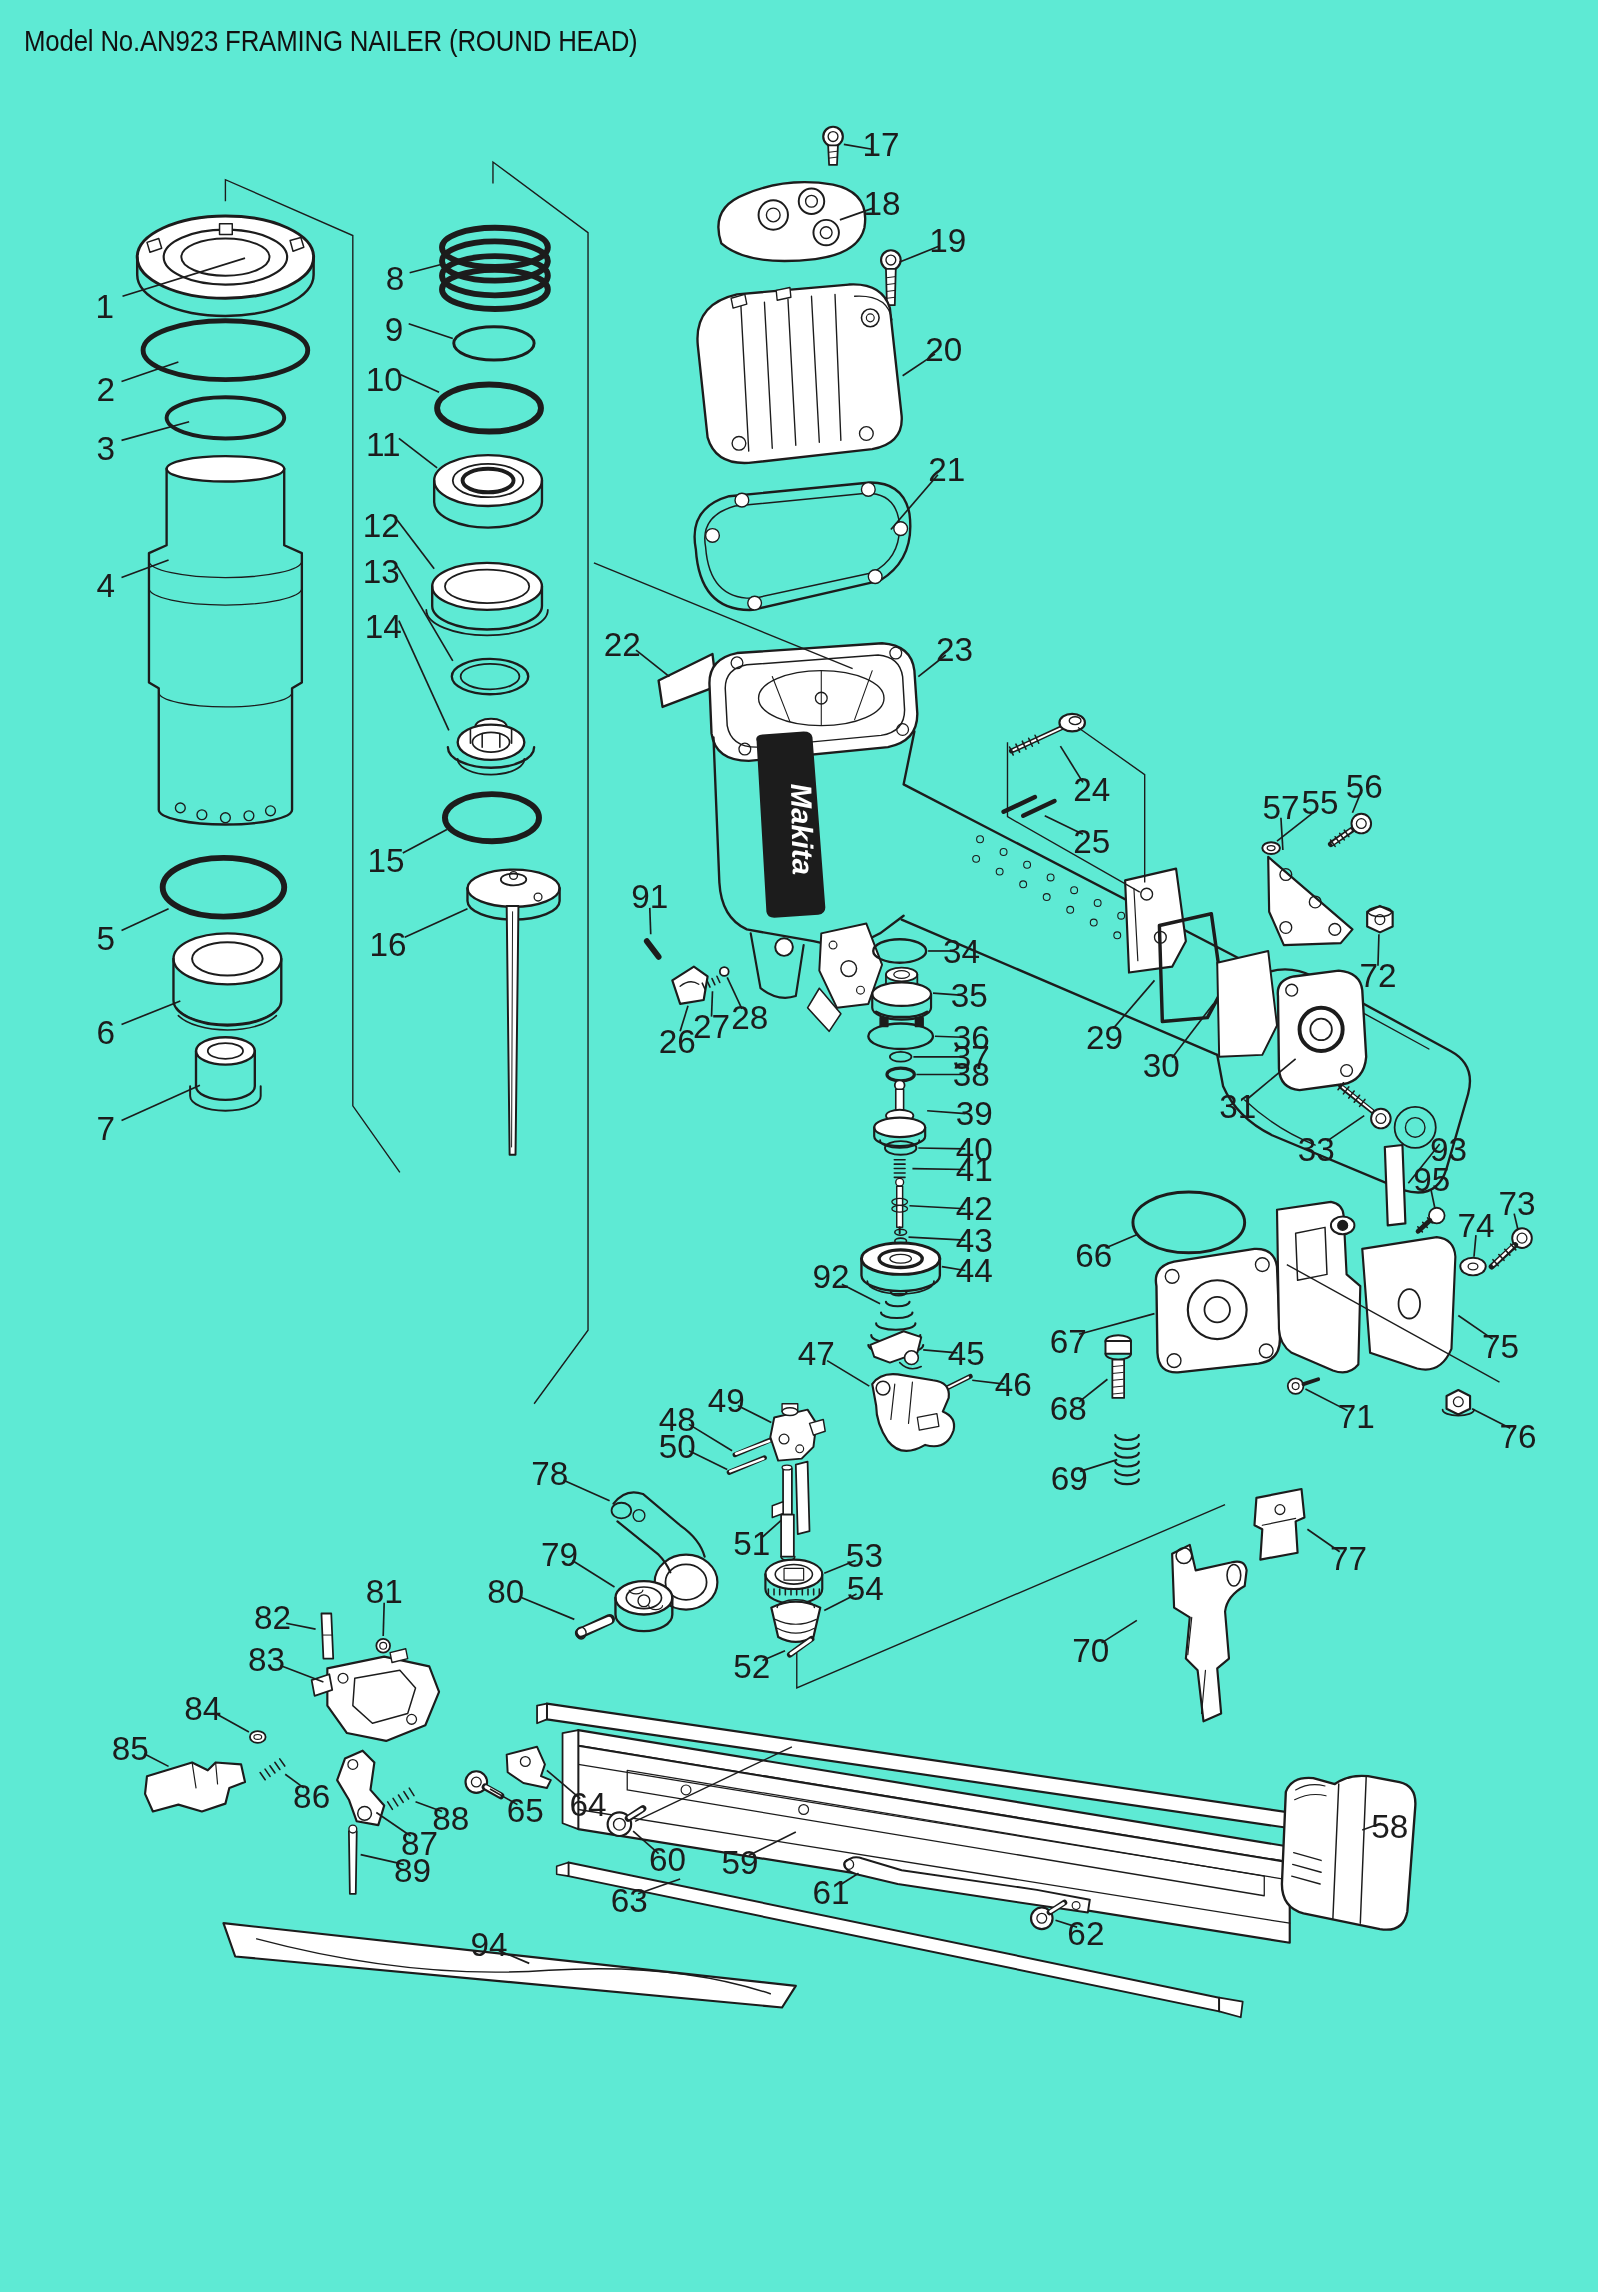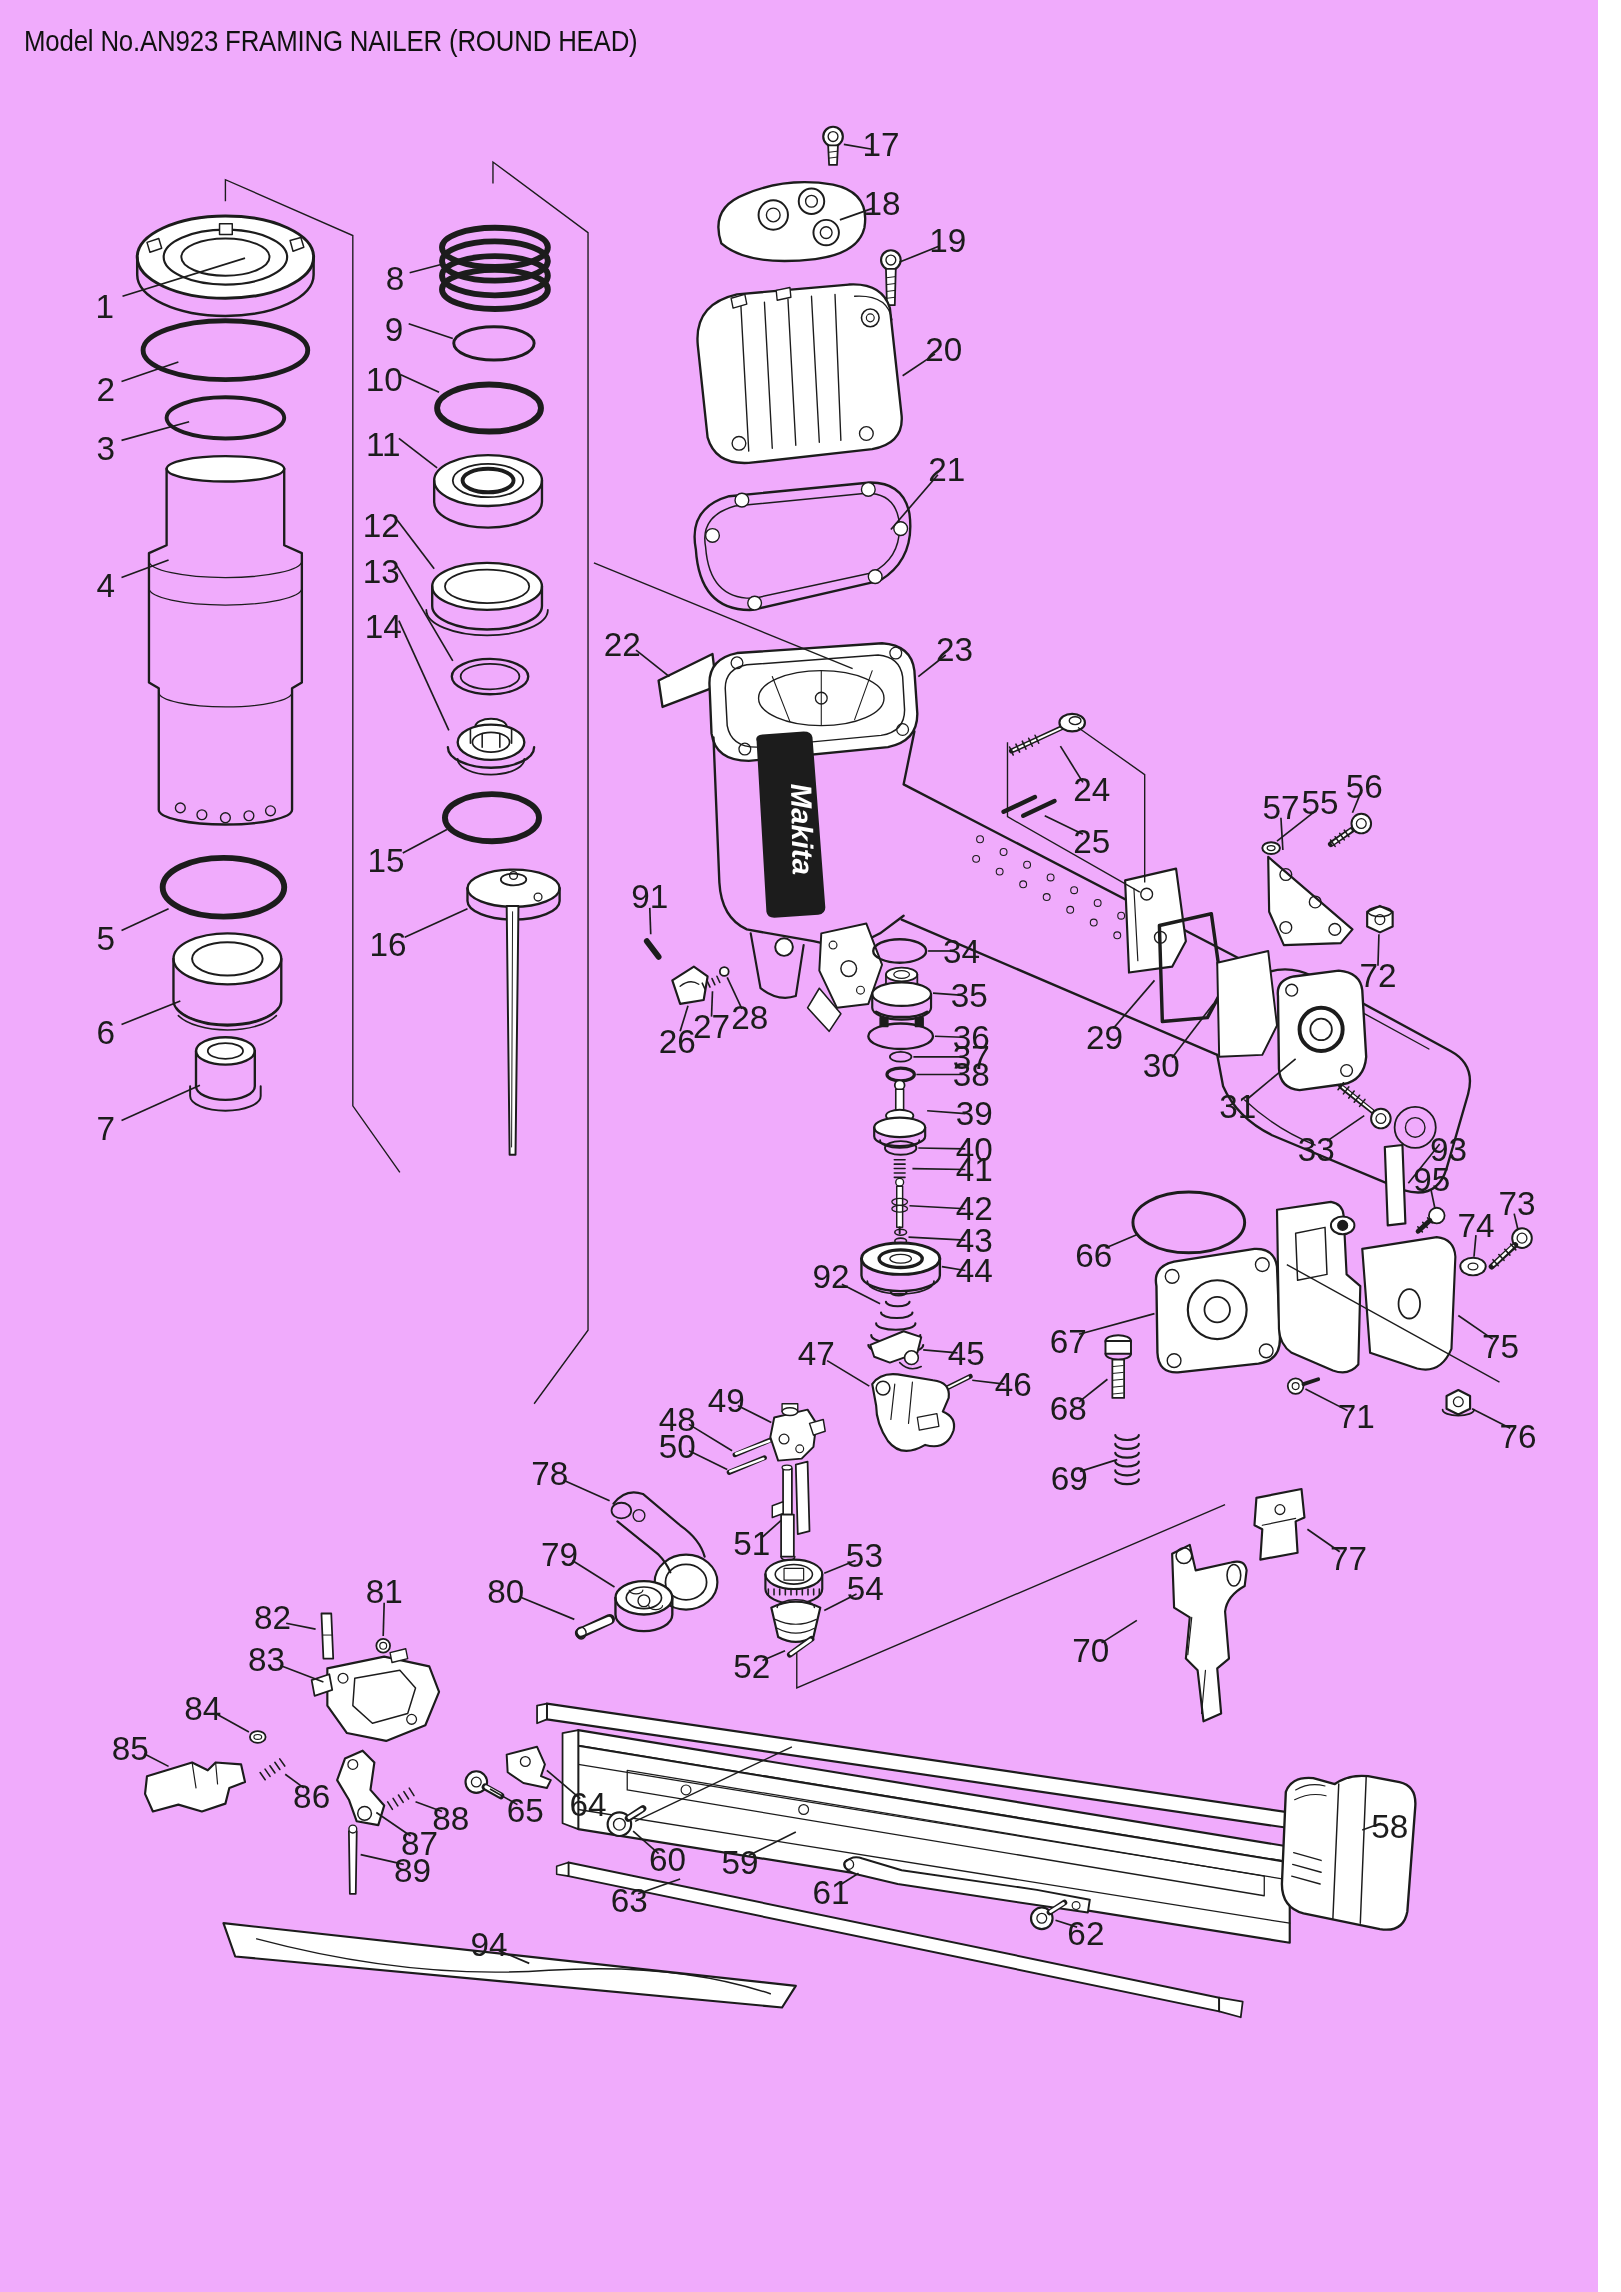--- a/index.html
+++ b/index.html
@@ -1,16 +1,16 @@
 <!DOCTYPE html>
 <html><head>
 <meta charset="utf-8">
 <style>
   html,body{margin:0;padding:0;background:#fff;}
-  .stage{position:relative;width:1598px;height:2293px;background:#f0abfc;overflow:hidden;
+  .stage{position:relative;width:1598px;height:2293px;background:#5eead4;overflow:hidden;
          font-family:"Liberation Sans","DejaVu Sans",sans-serif;}
   .title{position:absolute;left:23.5px;top:23.5px;font-size:30px;color:#111;
          letter-spacing:-0.2px;transform:scaleX(.86);transform-origin:left top;white-space:nowrap;}
   svg{position:absolute;left:0;top:0;}
 </style>
 </head>
 <body>
 
 <div class="stage">
   <div class="title">Model No.AN923 FRAMING NAILER (ROUND HEAD)</div>

